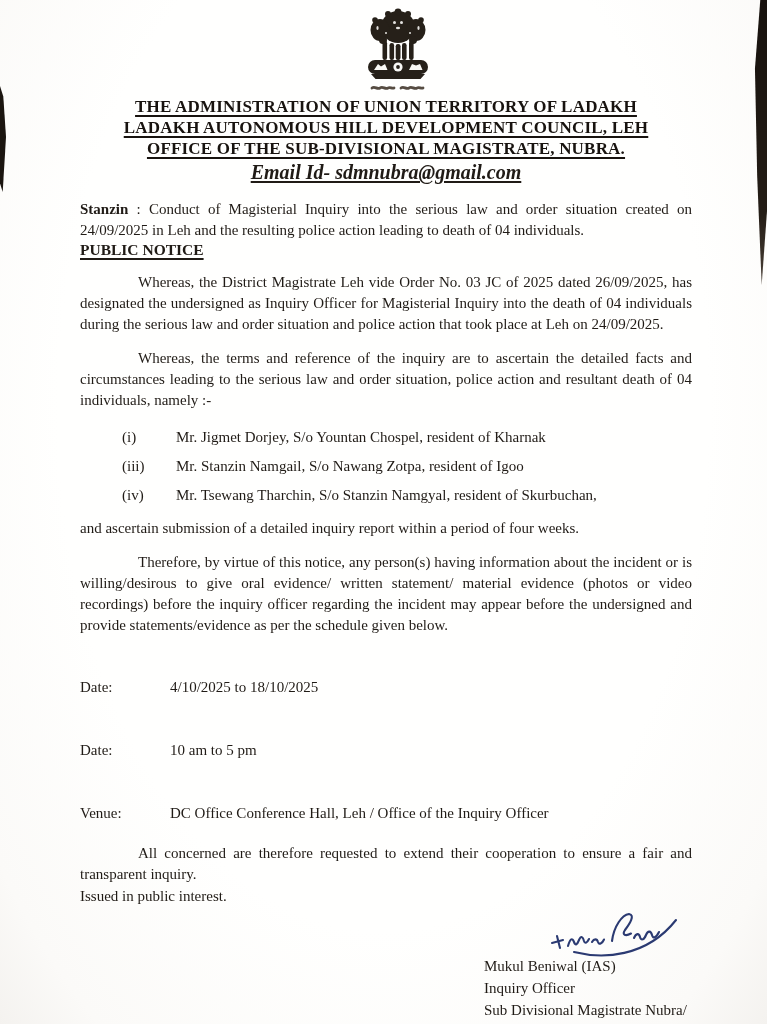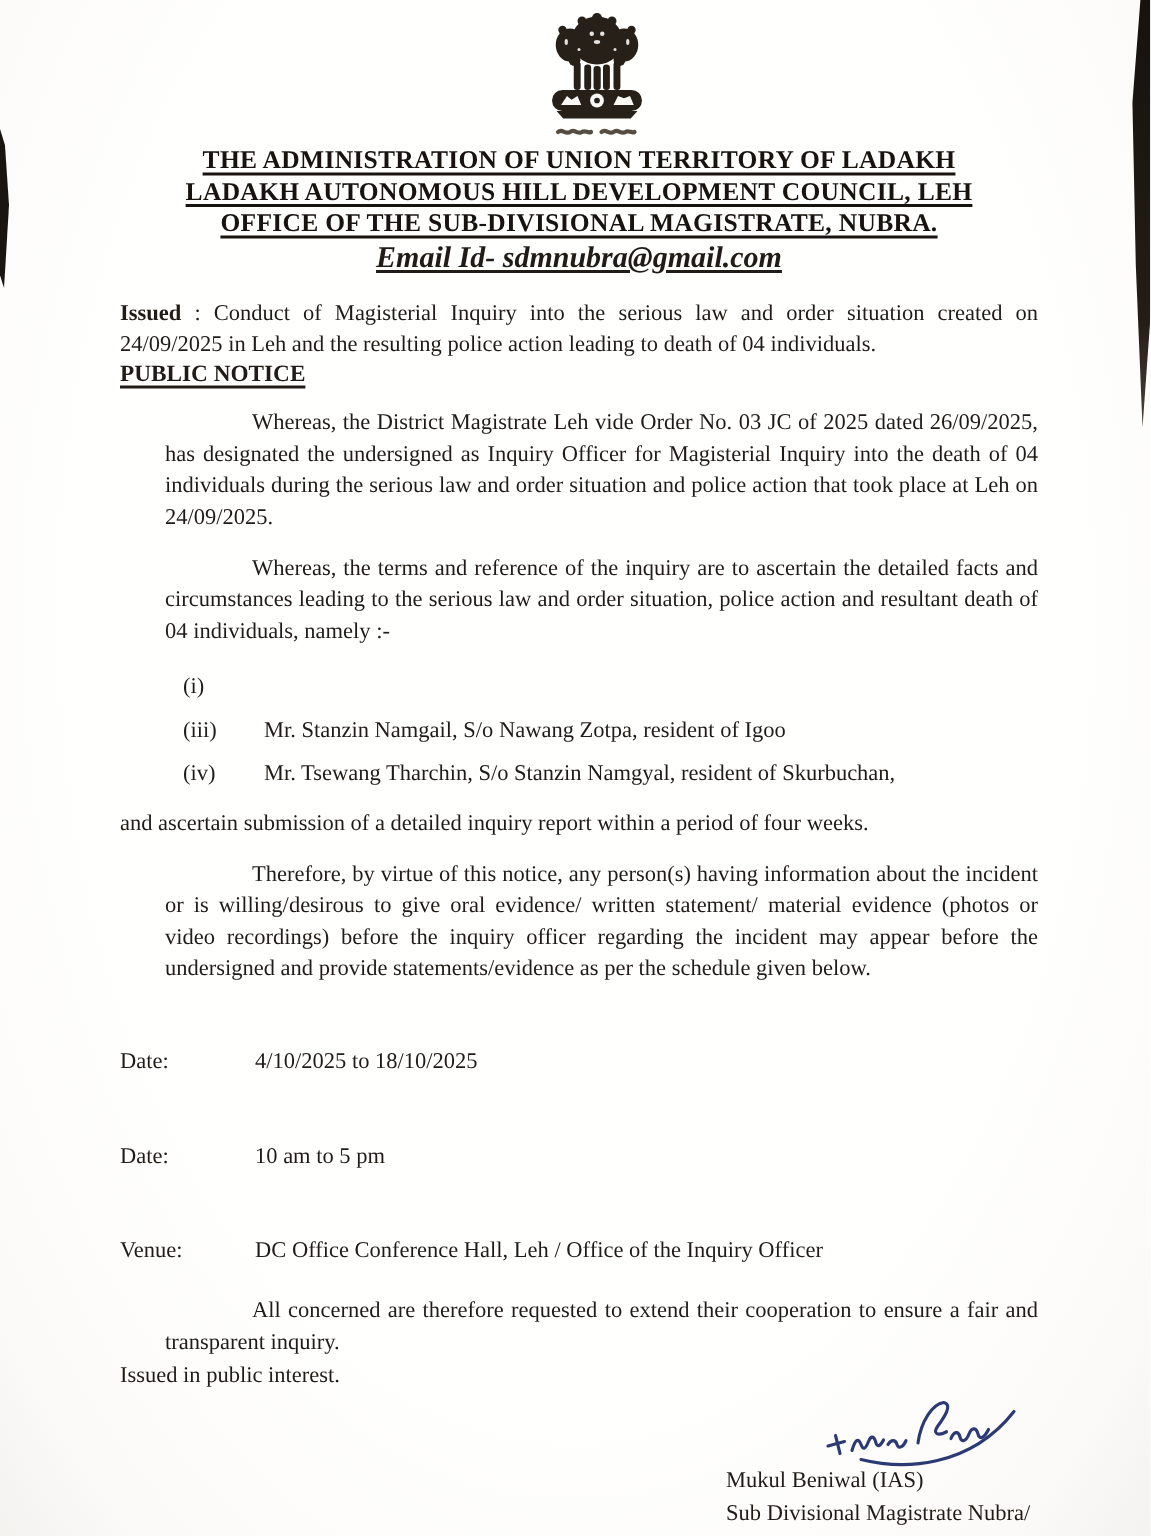--- a/index.html
+++ b/index.html
@@ -85,21 +85,21 @@
     margin-top: 0;
     text-align: left;
     font-weight: bold;
     font-size: 15.5px;
   }
   .notice-title span {
     text-decoration: underline;
     text-underline-offset: 3px;
     text-decoration-thickness: 1.5px;
   }
-  .para { margin-top: 13px; margin-left: 30px; }
+  .para { margin-top: 13px; }
   .para.indent { text-indent: 58px; }
   .victims-list {
     margin-top: 12px;
     margin-left: 42px;
   }
   .victim-row {
     display: flex;
     line-height: 29px;
     font-size: 15px;
   }
@@ -193,34 +193,35 @@
     <div class="letterhead">
       <div><span class="lh-line">THE ADMINISTRATION OF UNION TERRITORY OF LADAKH</span></div>
       <div><span class="lh-line">LADAKH AUTONOMOUS HILL DEVELOPMENT COUNCIL, LEH</span></div>
       <div><span class="lh-line">OFFICE OF THE SUB-DIVISIONAL MAGISTRATE, NUBRA.</span></div>
     </div>
     <div class="email-line">
       <span>Email Id- sdmnubra@gmail.com</span>
     </div>
 
     <div class="body-text subject-block">
-      <span class="subject-label">Issued</span>
+      <span class="subject-label">Stanzin</span>
       <span>: Conduct of Magisterial Inquiry into the serious law and order situation created on 24/09/2025 in Leh and the resulting police action leading to death of 04 individuals.</span>
     </div>
 
     <div class="notice-title">
       <span>PUBLIC NOTICE</span>
     </div>
 
     <div class="body-text para indent">Whereas, the District Magistrate Leh vide Order No. 03 JC of 2025 dated 26/09/2025, has designated the undersigned as Inquiry Officer for Magisterial Inquiry into the death of 04 individuals during the serious law and order situation and police action that took place at Leh on 24/09/2025.</div>
     <div class="body-text para indent">Whereas, the terms and reference of the inquiry are to ascertain the detailed facts and circumstances leading to the serious law and order situation, police action and resultant death of 04 individuals, namely :-</div>
 
     <div class="victims-list">
       <div class="victim-row">
         <span class="victim-num">(i)</span>
+        <span>Mr. Jigmet Dorjey, S/o Yountan Chospel, resident of Kharnak</span>
       </div>
       <div class="victim-row">
         <span class="victim-num">(iii)</span>
         <span>Mr. Stanzin Namgail, S/o Nawang Zotpa, resident of Igoo</span>
       </div>
       <div class="victim-row">
         <span class="victim-num">(iv)</span>
         <span>Mr. Tsewang Tharchin, S/o Stanzin Namgyal, resident of Skurbuchan,</span>
       </div>
     </div>
@@ -252,22 +253,22 @@
           <path d="M8,34 l11,-3"></path>
           <path d="M13,27 l3,12"></path>
           <path d="M24,37 c2,-7 4,-9 6,-4 c1.5,4 3,3 5,-2 c2,-5 4,-3 5,1 c1,3 3,2 5,-2"></path>
           <path d="M48,33 c2,-3.5 5,-3.5 6,0 c1,3 4,2 6,-2.5"></path>
           <path d="M68,32 c2,-15 10,-26 17,-27 c6.5,1 0.5,10 -4,16 c-3.5,5 0.5,6.5 6,3.5"></path>
           <path d="M90,29 c2,-5 5,-5 6,-1 c1,4 4,3 6,-2 c2,-5 5,-4 6,0 c1,4 4,3 7,-3"></path>
           <path d="M30,43 c28,7 72,6 102,-32"></path>
         </g>
       </svg>
       <div>Mukul Beniwal (IAS)</div>
+      <div>Inquiry Officer</div>
       <div>Sub Divisional Magistrate Nubra/</div>
-      <div>Inquiry Officer</div>
     </div>
 
     <div class="footer-block">
       <div class="footer-row">
         <span class="footer-label">No:</span>
         <span>SDM-34 (INQ)Estt/2025/423</span>
       </div>
       <div class="footer-row">
         <span class="footer-label">Dated :</span>
         <span>1/10/2025</span>

